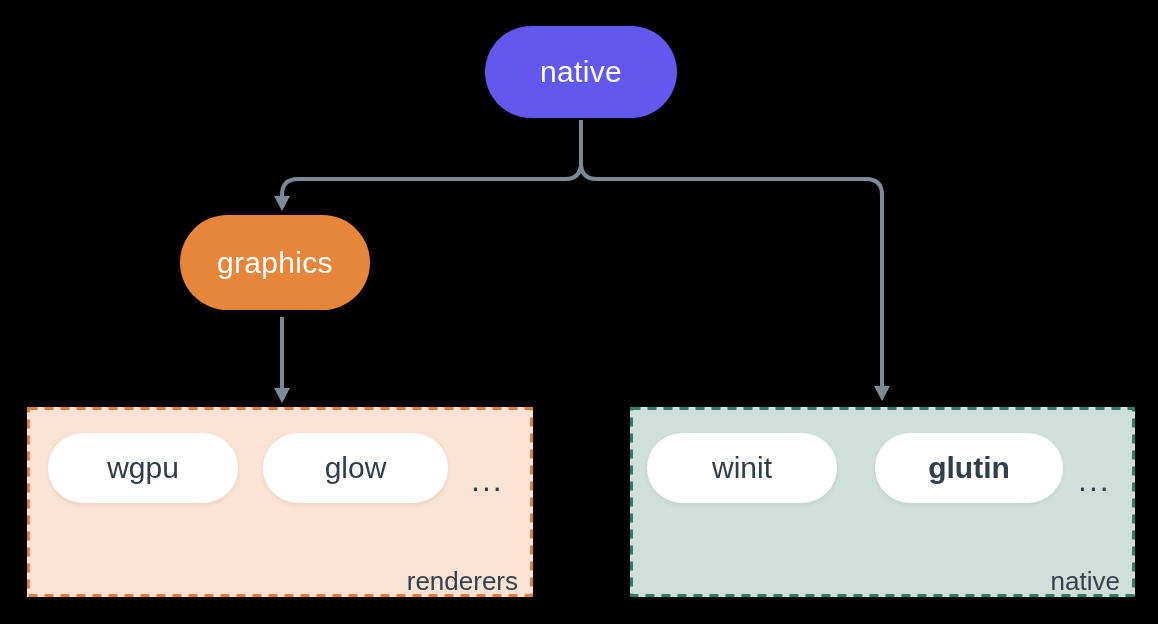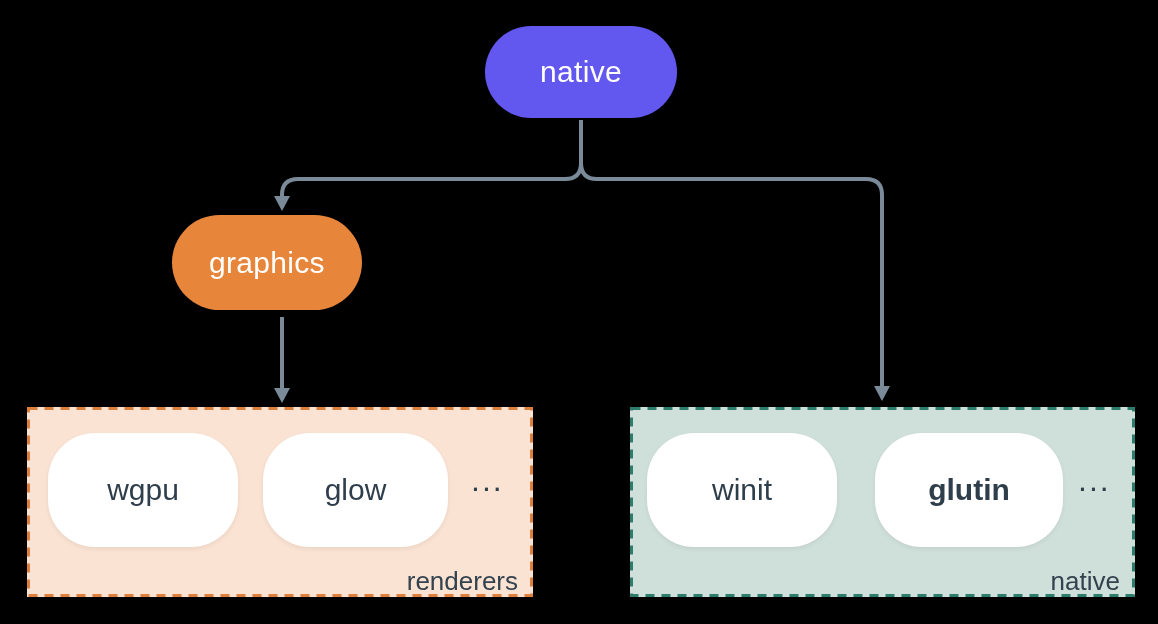--- a/index.html
+++ b/index.html
@@ -30,21 +30,21 @@
     font-size: 30px;
     letter-spacing: 0.3px;
   }
   .node-native {
     left: 485px; top: 26px;
     width: 192px; height: 92px;
     background: #6257EE;
     border-radius: 46px;
   }
   .node-graphics {
-    left: 172px; top: 215px;
+    left: 180px; top: 215px;
     width: 190px; height: 95px;
     background: #E7853A;
     border-radius: 48px;
   }
   .group-box {
     position: absolute;
     top: 407px;
     height: 190px;
     box-sizing: border-box;
   }
@@ -60,21 +60,21 @@
   }
   .group-border {
     position: absolute;
     left: 0; top: 0;
     width: 100%; height: 100%;
     pointer-events: none;
   }
   .item-pill {
     position: absolute;
     top: 26px;
-    height: 114px;
+    height: 70px;
     background: #ffffff;
     border-radius: 47px;
     display: flex;
     align-items: center;
     justify-content: center;
     color: #2F3E4B;
     font-size: 30px;
     box-shadow: 0 2px 4px rgba(60,40,20,0.08);
   }
   .ellipsis {

